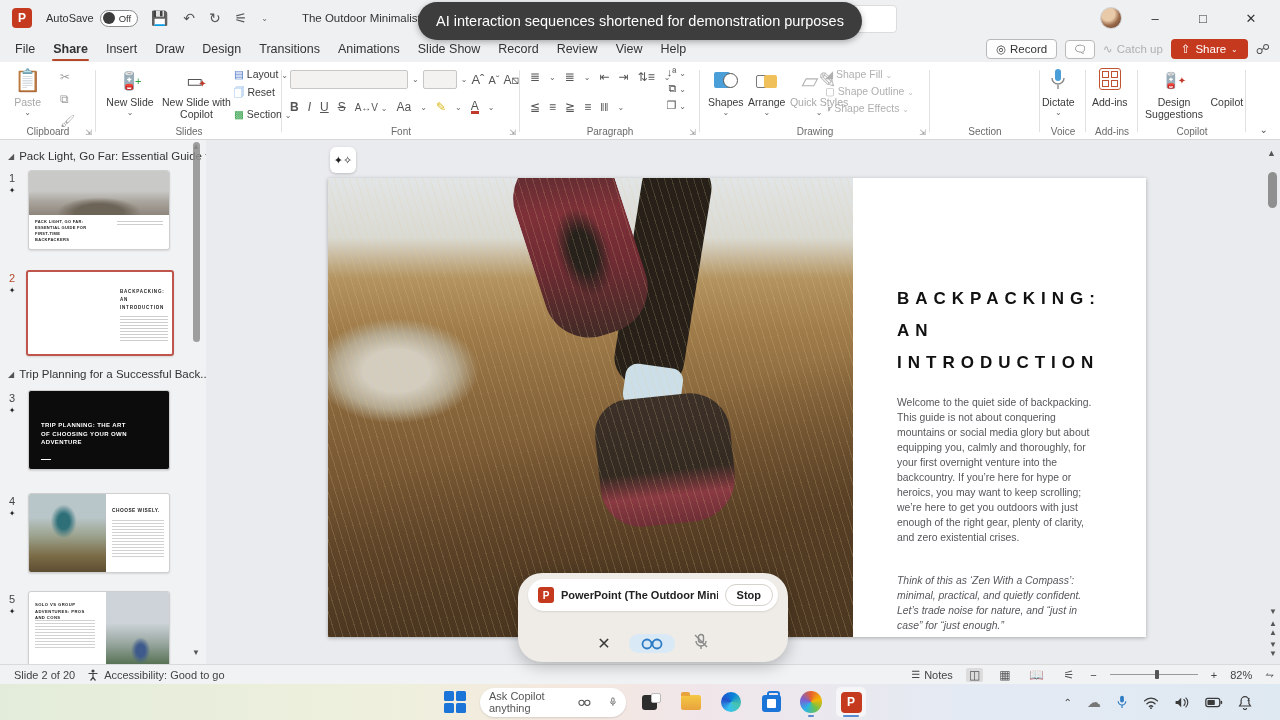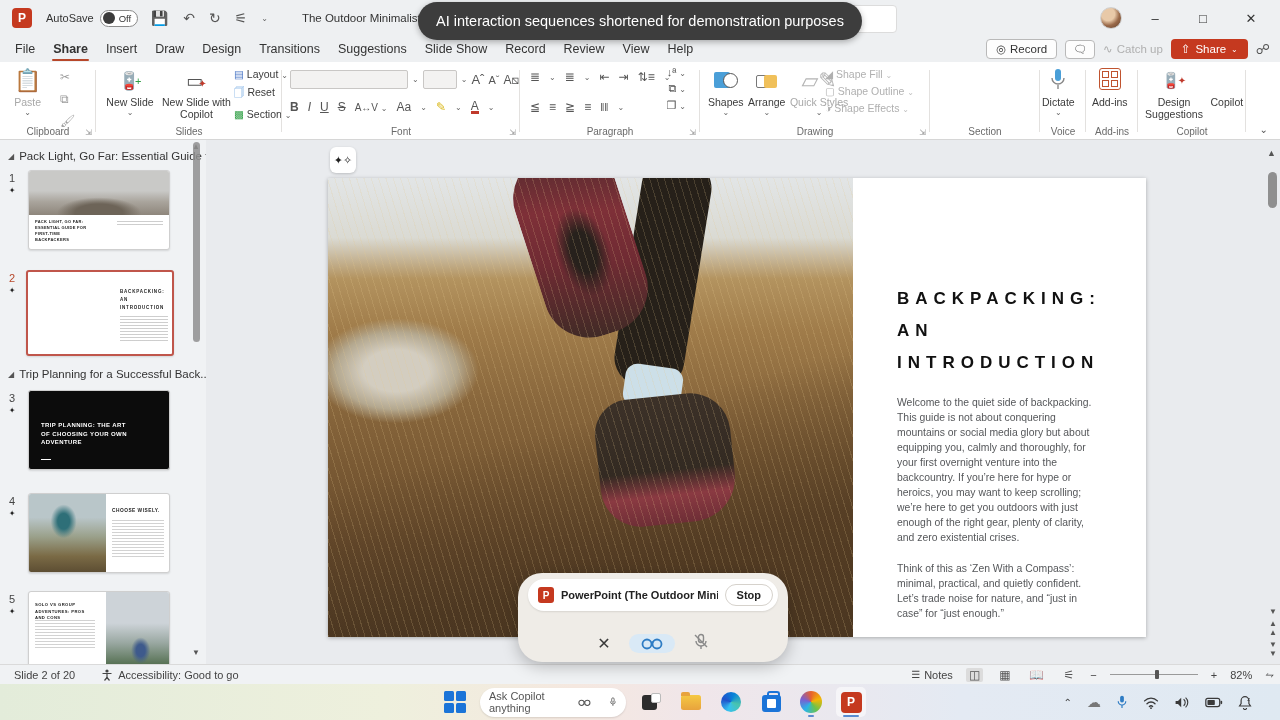--- a/index.html
+++ b/index.html
@@ -99,37 +99,37 @@
   .boot-raised { position:absolute; left:200px; top:-30px; width:105px; height:190px; border-radius:46px;
      background: radial-gradient(40px 70px at 50% 55%, #27211c 0 30%, transparent 65%),
                  linear-gradient(195deg,#4a2a2c 0%, #7e3038 35%, #6f2b33 60%, #3a2a24 100%);
      transform:rotate(-18deg); }
   .boot-lower { position:absolute; left:270px; top:218px; width:135px; height:128px; border-radius:34px 40px 44px 40px;
      background: linear-gradient(180deg,#3c3128 0%, #332a22 58%, #8a3a42 78%, #6e2e36 100%);
      transform:rotate(-6deg); }
   .slide-text { position:absolute; left:569px; top:105px; width:200px; color:#111; }
   .slide-title { font-weight:bold; font-size:17px; letter-spacing:6px; line-height:32px; }
   .slide-body { margin-top:16px; font-size:10.4px; line-height:15px; color:#55575a; }
-  .slide-body p + p { margin-top:16px; }
+  .slide-body p + p { margin-top:28px;font-style:italic; }
   .vscroll-up { position:absolute; right:4px; top:8px; font-size:9px; color:#555; }
   .vscroll-thumb { position:absolute; right:3px; top:32px; width:9px; height:36px; background:#8f8f8f; border-radius:5px; }
   .vscroll-bot { position:absolute; right:3px; bottom:6px; display:flex; flex-direction:column; gap:3px; font-size:8px; color:#555; align-items:center; }
 
   
   .cop-dialog { position:absolute; left:518px; top:573px; width:270px; height:89px; background:#efece7; border-radius:24px; box-shadow:0 4px 16px rgba(0,0,0,.25); z-index:40; }
   .cop-top { position:absolute; left:10px; top:6px; right:10px; height:32px; background:#fff; border-radius:18px; display:flex; align-items:center; padding:0 5px 0 10px; gap:7px; box-shadow:0 1px 2px rgba(0,0,0,.1); }
   .cop-top .cop-label { font-size:11px; color:#222; font-weight:bold; white-space:nowrap; overflow:hidden; flex:1; }
   .stop-btn { border:1px solid #d6d2cc; background:#fff; border-radius:13px; font-size:11px; font-weight:bold; color:#222; padding:4px 11px; }
   .cop-bottom { position:absolute; left:0; right:0; bottom:8px; display:flex; align-items:center; justify-content:center; gap:18px; }
   .cop-x { font-size:16px; color:#3a3a3a; }
   .glasses-pill { background:#d9e9f6; border-radius:15px; padding:3px 12px; display:flex; align-items:center; }
 
   
   .statusbar { position:absolute; left:0; top:664px; width:1280px; height:20px; background:#f0f2f4; border-top:1px solid #dadada; display:flex; align-items:center; font-size:11px; color:#444; }
-  .sb-left { display:flex; align-items:center; gap:26px; padding-left:14px; }
+  .sb-left { display:flex; align-items:center; gap:12px; padding-left:14px; }
   .sb-right { position:absolute; right:6px; display:flex; align-items:center; gap:13px; }
   .viewic { font-size:12px; color:#555; padding:0 3px; }
   .viewic.active { background:#dcdcdc; border-radius:2px; }
   .zoomline { width:88px; height:1px; background:#9a9a9a; position:relative; }
   .zoomthumb { position:absolute; left:52%; top:-4px; width:4px; height:9px; background:#555; border-radius:1px; }
 
   
   .taskbar { position:absolute; left:0; top:684px; width:1280px; height:36px;
      background:linear-gradient(90deg,#e3ecda 0%, #eef0dd 30%, #f5e8e0 45%, #f0e6ea 55%, #e4eaf3 75%, #dfe9f2 100%);
      display:flex; align-items:center; }
@@ -182,21 +182,21 @@
 <div class="search-remnant"></div>
 <div class="overlay-pill">AI interaction sequences shortened for demonstration purposes</div>
 
 <div class="menubar">
   <span class="mtab" style="margin-left:6px">File</span>
   <span class="mtab active">Share</span>
   <span class="mtab">Insert</span>
   <span class="mtab">Draw</span>
   <span class="mtab">Design</span>
   <span class="mtab">Transitions</span>
-  <span class="mtab">Suggestions</span>
+  <span class="mtab">Animations</span>
   <span class="mtab">Slide Show</span>
   <span class="mtab">Record</span>
   <span class="mtab">Review</span>
   <span class="mtab">View</span>
   <span class="mtab">Help</span>
 </div>
 <div class="menu-right">
   <span class="rec-btn">
       <span>◎</span>
       <span>Record</span>

